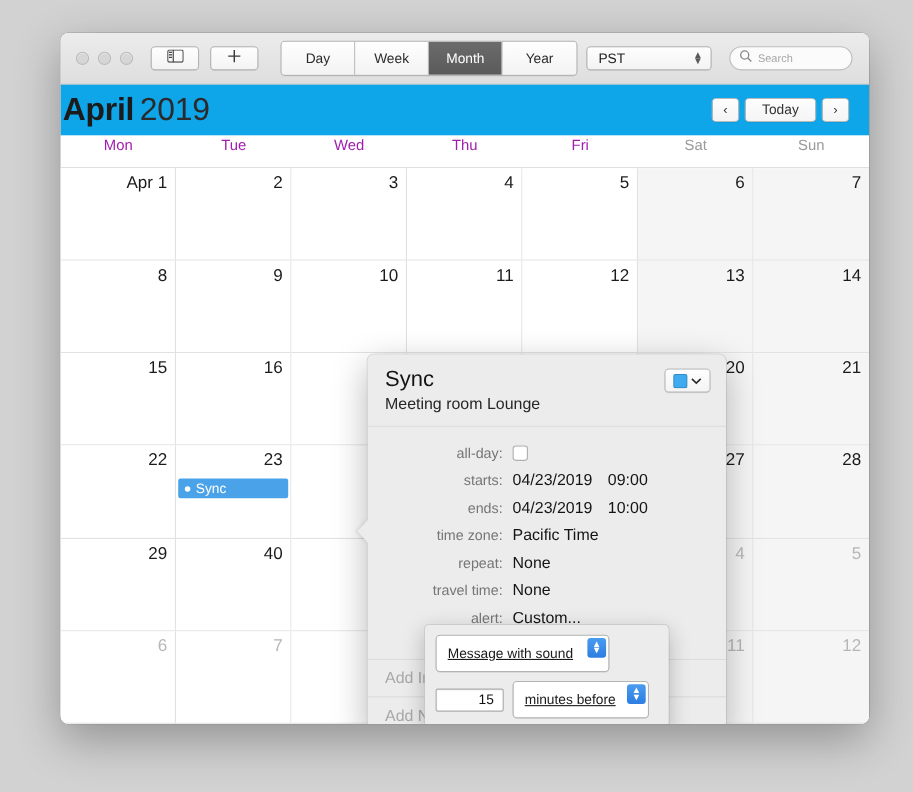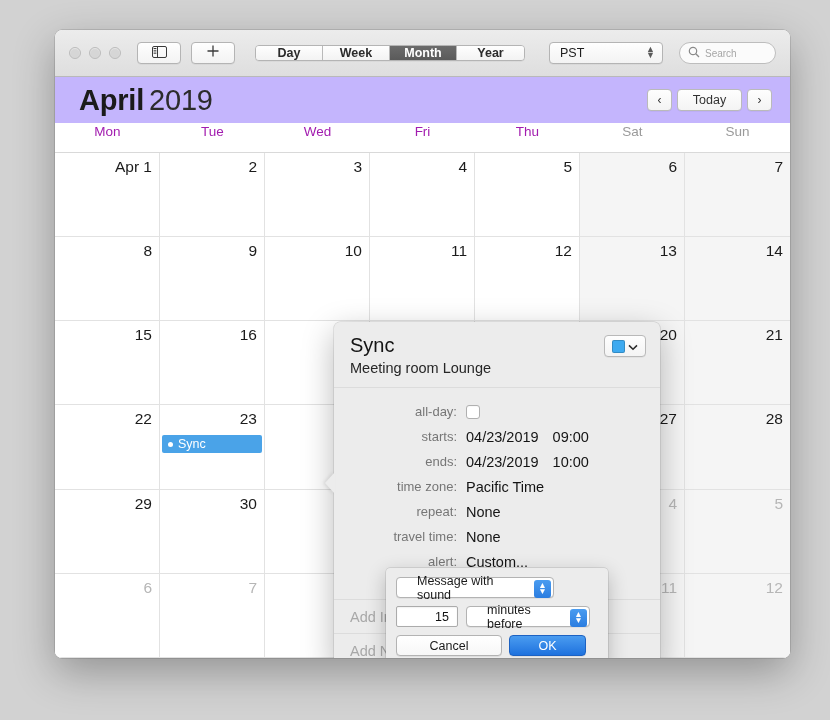--- a/index.html
+++ b/index.html
@@ -49,27 +49,26 @@
     border-radius: 4px;
     box-shadow: 0 0.5px 0.5px rgba(0,0,0,0.08);
     display: flex; align-items: center; justify-content: center;
     color: #3a3a3a;
   }
   #sidebar-btn { width: 44px; margin-right: 10px; }
   #add-btn     { width: 44px; margin-right: 20px; }
 
   #segmented {
     display: flex;
-    height: 16px;
+    height: 32px;
     border: 0.5px solid #b4b4b4;
     border-radius: 4px;
     overflow: hidden;
     box-shadow: 0 0.5px 0.5px rgba(0,0,0,0.08);
-    margin-right: 24px;
-    font-weight: bold;
+    margin-right: 8px;
   }
   #segmented .seg {
     min-width: 67px;
     display: flex; align-items: center; justify-content: center;
     font-size: 12.5px;
     color: #2c2c2c;
     background: linear-gradient(to bottom, #fefefe, #f3f3f3);
     border-right: 0.5px solid #b9b9b9;
     cursor: default;
   }
@@ -108,23 +107,23 @@
     display: flex; align-items: center;
     margin-right: 14px;
   }
   #search-box svg { margin-left: 8px; margin-right: 5px; }
   #search-box .ph { font-size: 10px; color: #a6a6a6; }
 
   
   #month-header {
     position: relative;
     height: 46px;
-    padding: 0 24px;
+    padding: 0 2px;
     display: flex; align-items: center;
-    background: #c4b5fd;
+    background: #0ea5e9;
   }
   #page-title { font-size: 29px; color: #1b1b1b; letter-spacing: -0.2px; }
   #page-title .mon { font-weight: bold; }
   #page-title .yr  { font-weight: 300; margin-left: 5px; color: #2b2b2b; }
 
   #nav-group {
     position: absolute; right: 18px; top: 50%;
     transform: translateY(-50%);
     display: flex; align-items: center; gap: 5px;
   }
@@ -279,29 +278,30 @@
     left: 331px; top: 538px;
     width: 222px; height: 99px;
     background: #ececec;
     border-radius: 4px;
     box-shadow: 0 6px 20px rgba(0,0,0,0.24), 0 0 0 0.5px rgba(0,0,0,0.17);
     padding: 9px 10px;
     z-index: 60;
   }
   .popup-button {
     position: relative;
-    height: 21px;
+    height: 34px;
     background: #ffffff;
     border: 0.5px solid #b3b3b3;
     border-radius: 4px;
     box-shadow: 0 0.5px 0.5px rgba(0,0,0,0.10);
     display: flex; align-items: center;
     font-size: 12.5px; color: #1a1a1a;
-    padding-left: 20px;
+    padding-left: 10px;
     padding-right: 24px;
+    text-decoration: underline;
   }
   .popup-arrows {
     position: absolute; right: 2px; top: 1.5px;
     width: 17px; height: 18px;
     background: linear-gradient(to bottom, #4a9cf0, #2b7de0);
     border-radius: 3px;
     display: flex; flex-direction: column;
     align-items: center; justify-content: center;
     line-height: 0.6; font-size: 8.5px; color: #ffffff;
   }
@@ -409,22 +409,22 @@
       <div class="nav-btn" id="prev-btn">‹</div>
       <div class="nav-btn" id="today-btn">Today</div>
       <div class="nav-btn" id="next-btn">›</div>
     </div>
   </div>
 
   <div id="weekday-row">
       <div class="wd">Mon</div>
       <div class="wd">Tue</div>
       <div class="wd">Wed</div>
+      <div class="wd">Thu</div>
       <div class="wd">Fri</div>
-      <div class="wd">Thu</div>
       <div class="wd weekend">Sat</div>
       <div class="wd weekend">Sun</div>
     </div>
 
   <div id="grid">
       <div class="cell">
         <span class="daynum">Apr 1</span>
       </div>
       <div class="cell">
         <span class="daynum">2</span>
@@ -508,21 +508,21 @@
       <div class="cell weekend">
         <span class="daynum">27</span>
       </div>
       <div class="cell weekend">
         <span class="daynum">28</span>
       </div>
       <div class="cell">
         <span class="daynum">29</span>
       </div>
       <div class="cell">
-        <span class="daynum">30</span>
+        <span class="daynum">40</span>
       </div>
       <div class="cell other">
         <span class="daynum">1</span>
       </div>
       <div class="cell other">
         <span class="daynum">2</span>
       </div>
       <div class="cell other">
         <span class="daynum">3</span>
       </div>

